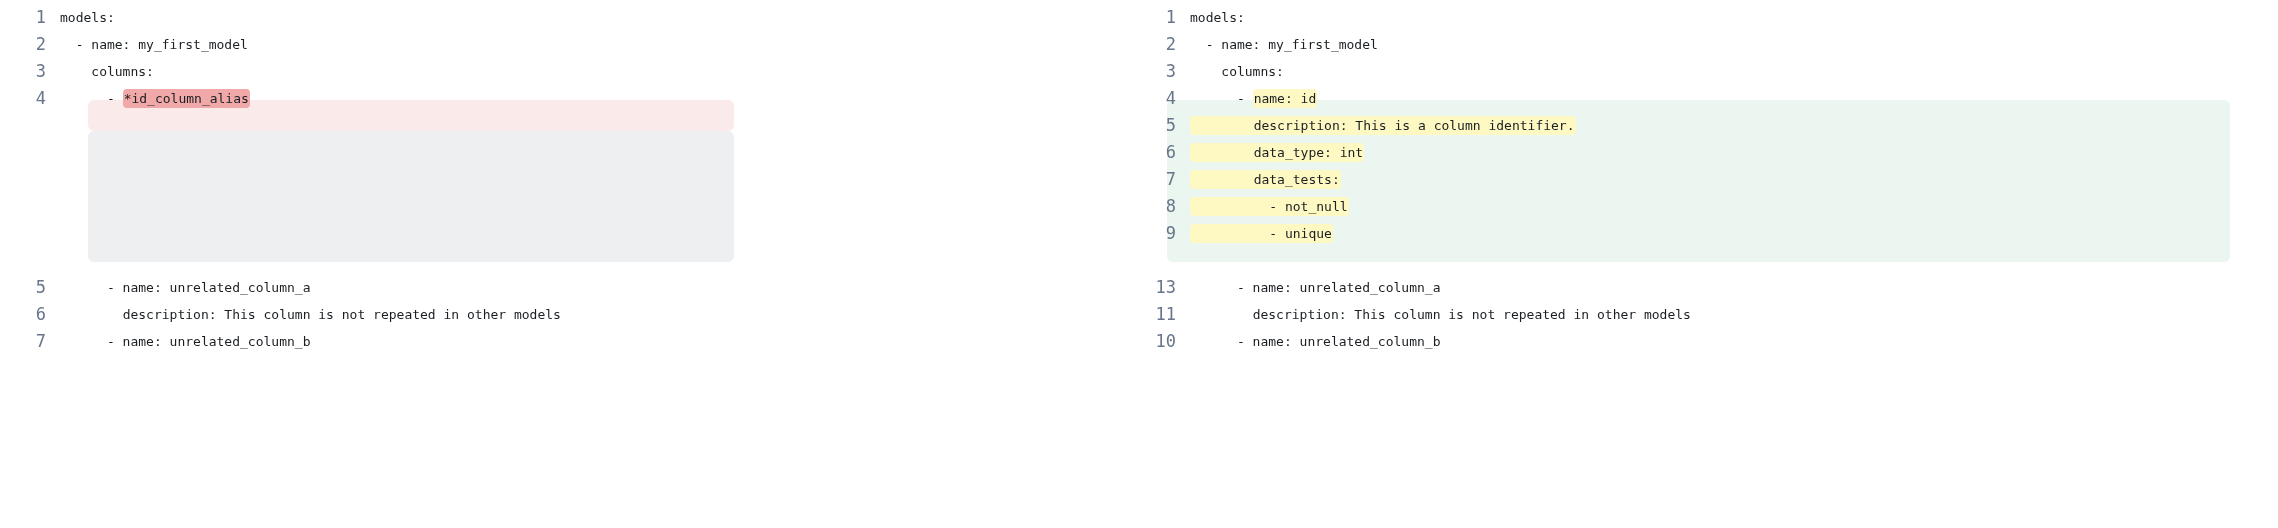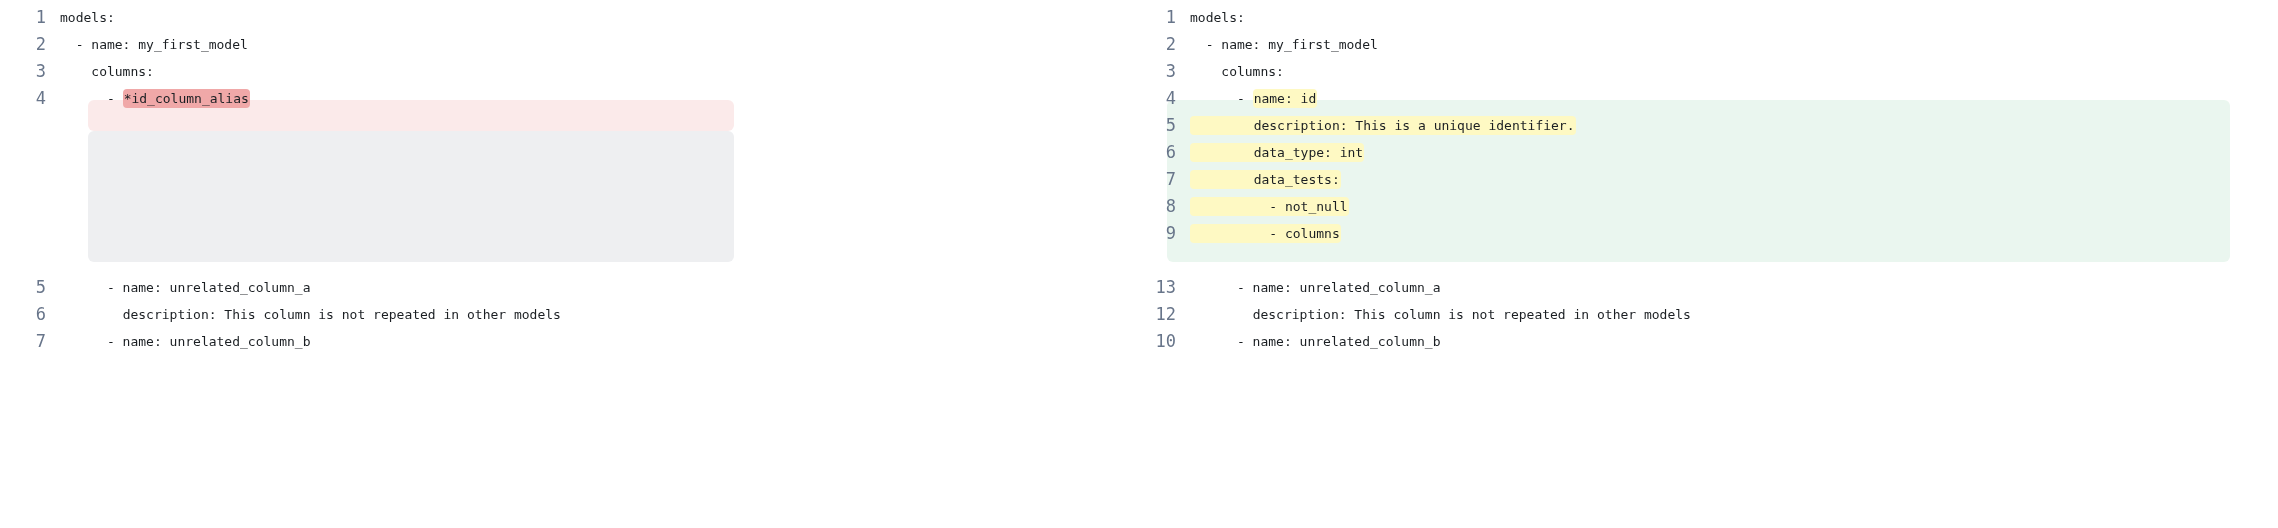--- a/index.html
+++ b/index.html
@@ -189,52 +189,52 @@
         <span class="code">    <span>columns:</span></span>
       </div>
 
       <div class="line">
         <span class="ln">4</span>
         <span class="code">      <span>- </span><span class="seg seg-add">name: id</span></span>
       </div>
 
       <div class="line">
         <span class="ln">5</span>
-        <span class="code"><span class="seg seg-add">        <span>description: This is a unique identifier.</span></span></span>
+        <span class="code"><span class="seg seg-add">        <span>description: This is a column identifier.</span></span></span>
       </div>
 
       <div class="line">
         <span class="ln">6</span>
         <span class="code"><span class="seg seg-add">        <span>data_type: int</span></span></span>
       </div>
 
       <div class="line">
         <span class="ln">7</span>
         <span class="code"><span class="seg seg-add">        <span>data_tests:</span></span></span>
       </div>
 
       <div class="line">
         <span class="ln">8</span>
         <span class="code"><span class="seg seg-add">          <span>- not_null</span></span></span>
       </div>
 
       <div class="line">
         <span class="ln">9</span>
-        <span class="code"><span class="seg seg-add">          <span>- columns</span></span></span>
+        <span class="code"><span class="seg seg-add">          <span>- unique</span></span></span>
       </div>
 
       <div class="spacer-gap"></div>
 
       <div class="line">
         <span class="ln">13</span>
         <span class="code">      <span>- name: unrelated_column_a</span></span>
       </div>
 
       <div class="line">
-        <span class="ln">12</span>
+        <span class="ln">11</span>
         <span class="code">        <span>description: This column is not repeated in other models</span></span>
       </div>
 
       <div class="line">
         <span class="ln">10</span>
         <span class="code">      <span>- name: unrelated_column_b</span></span>
       </div>
 
     </div>
   </div>

